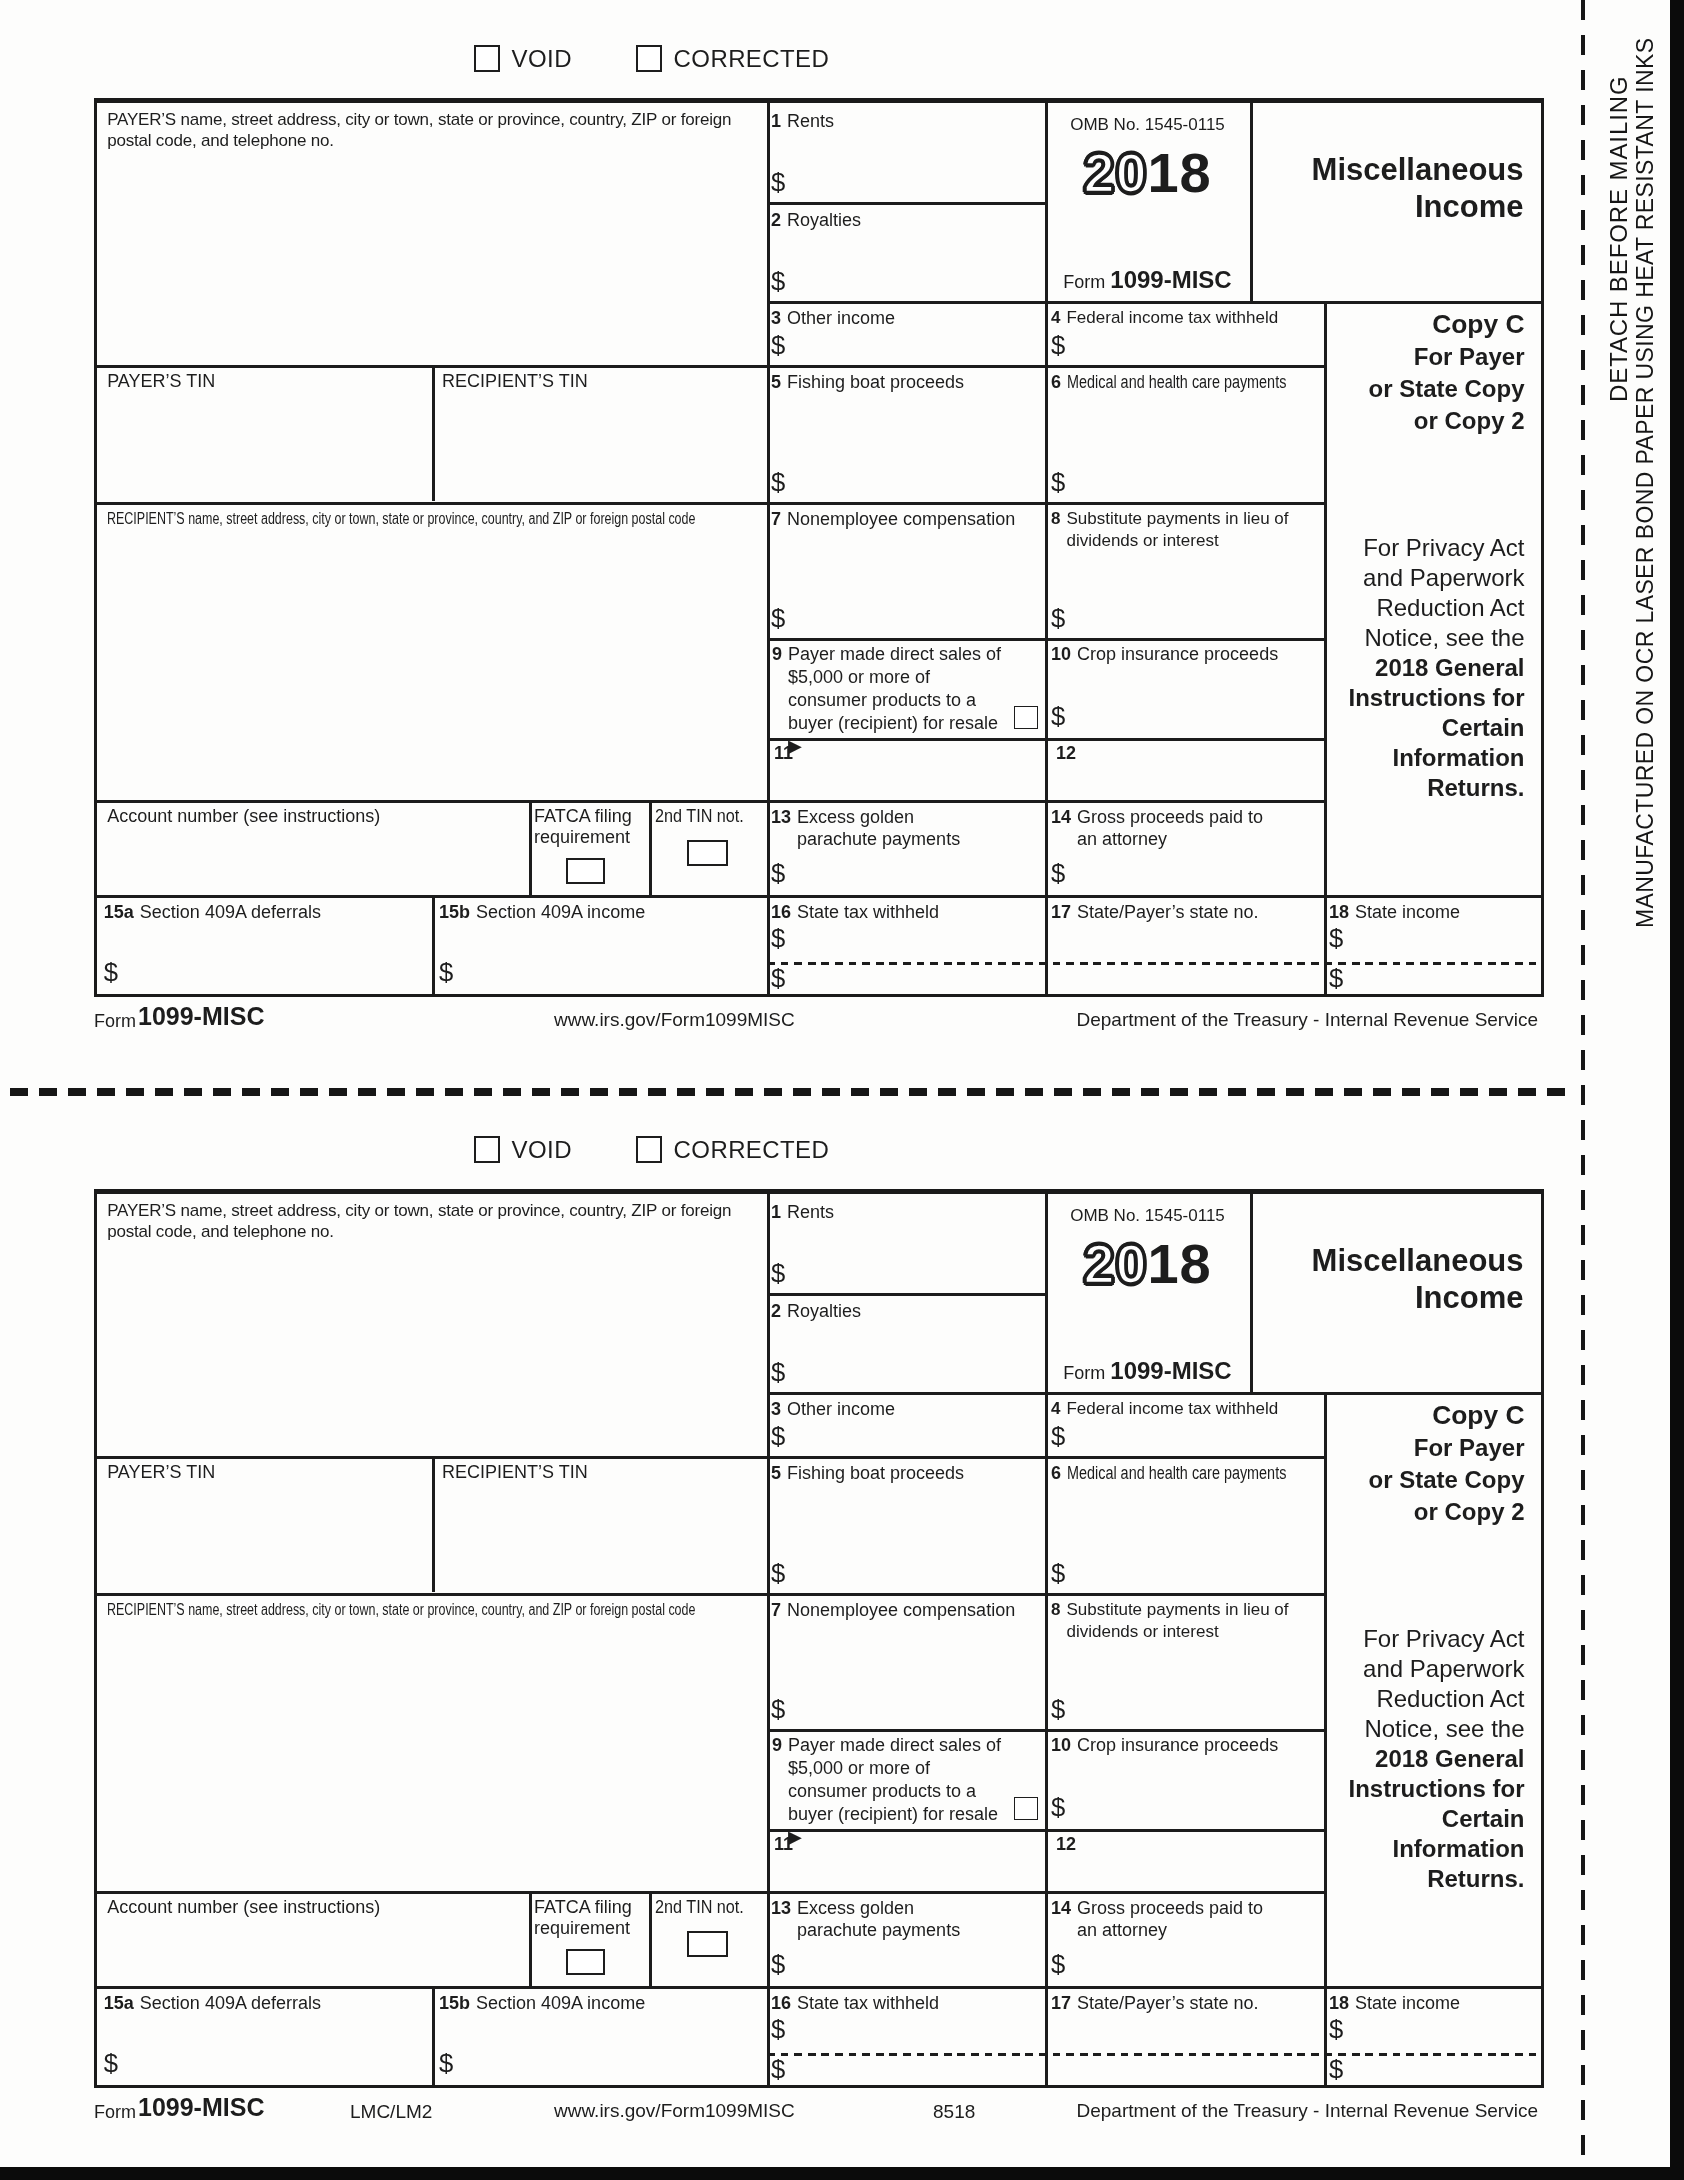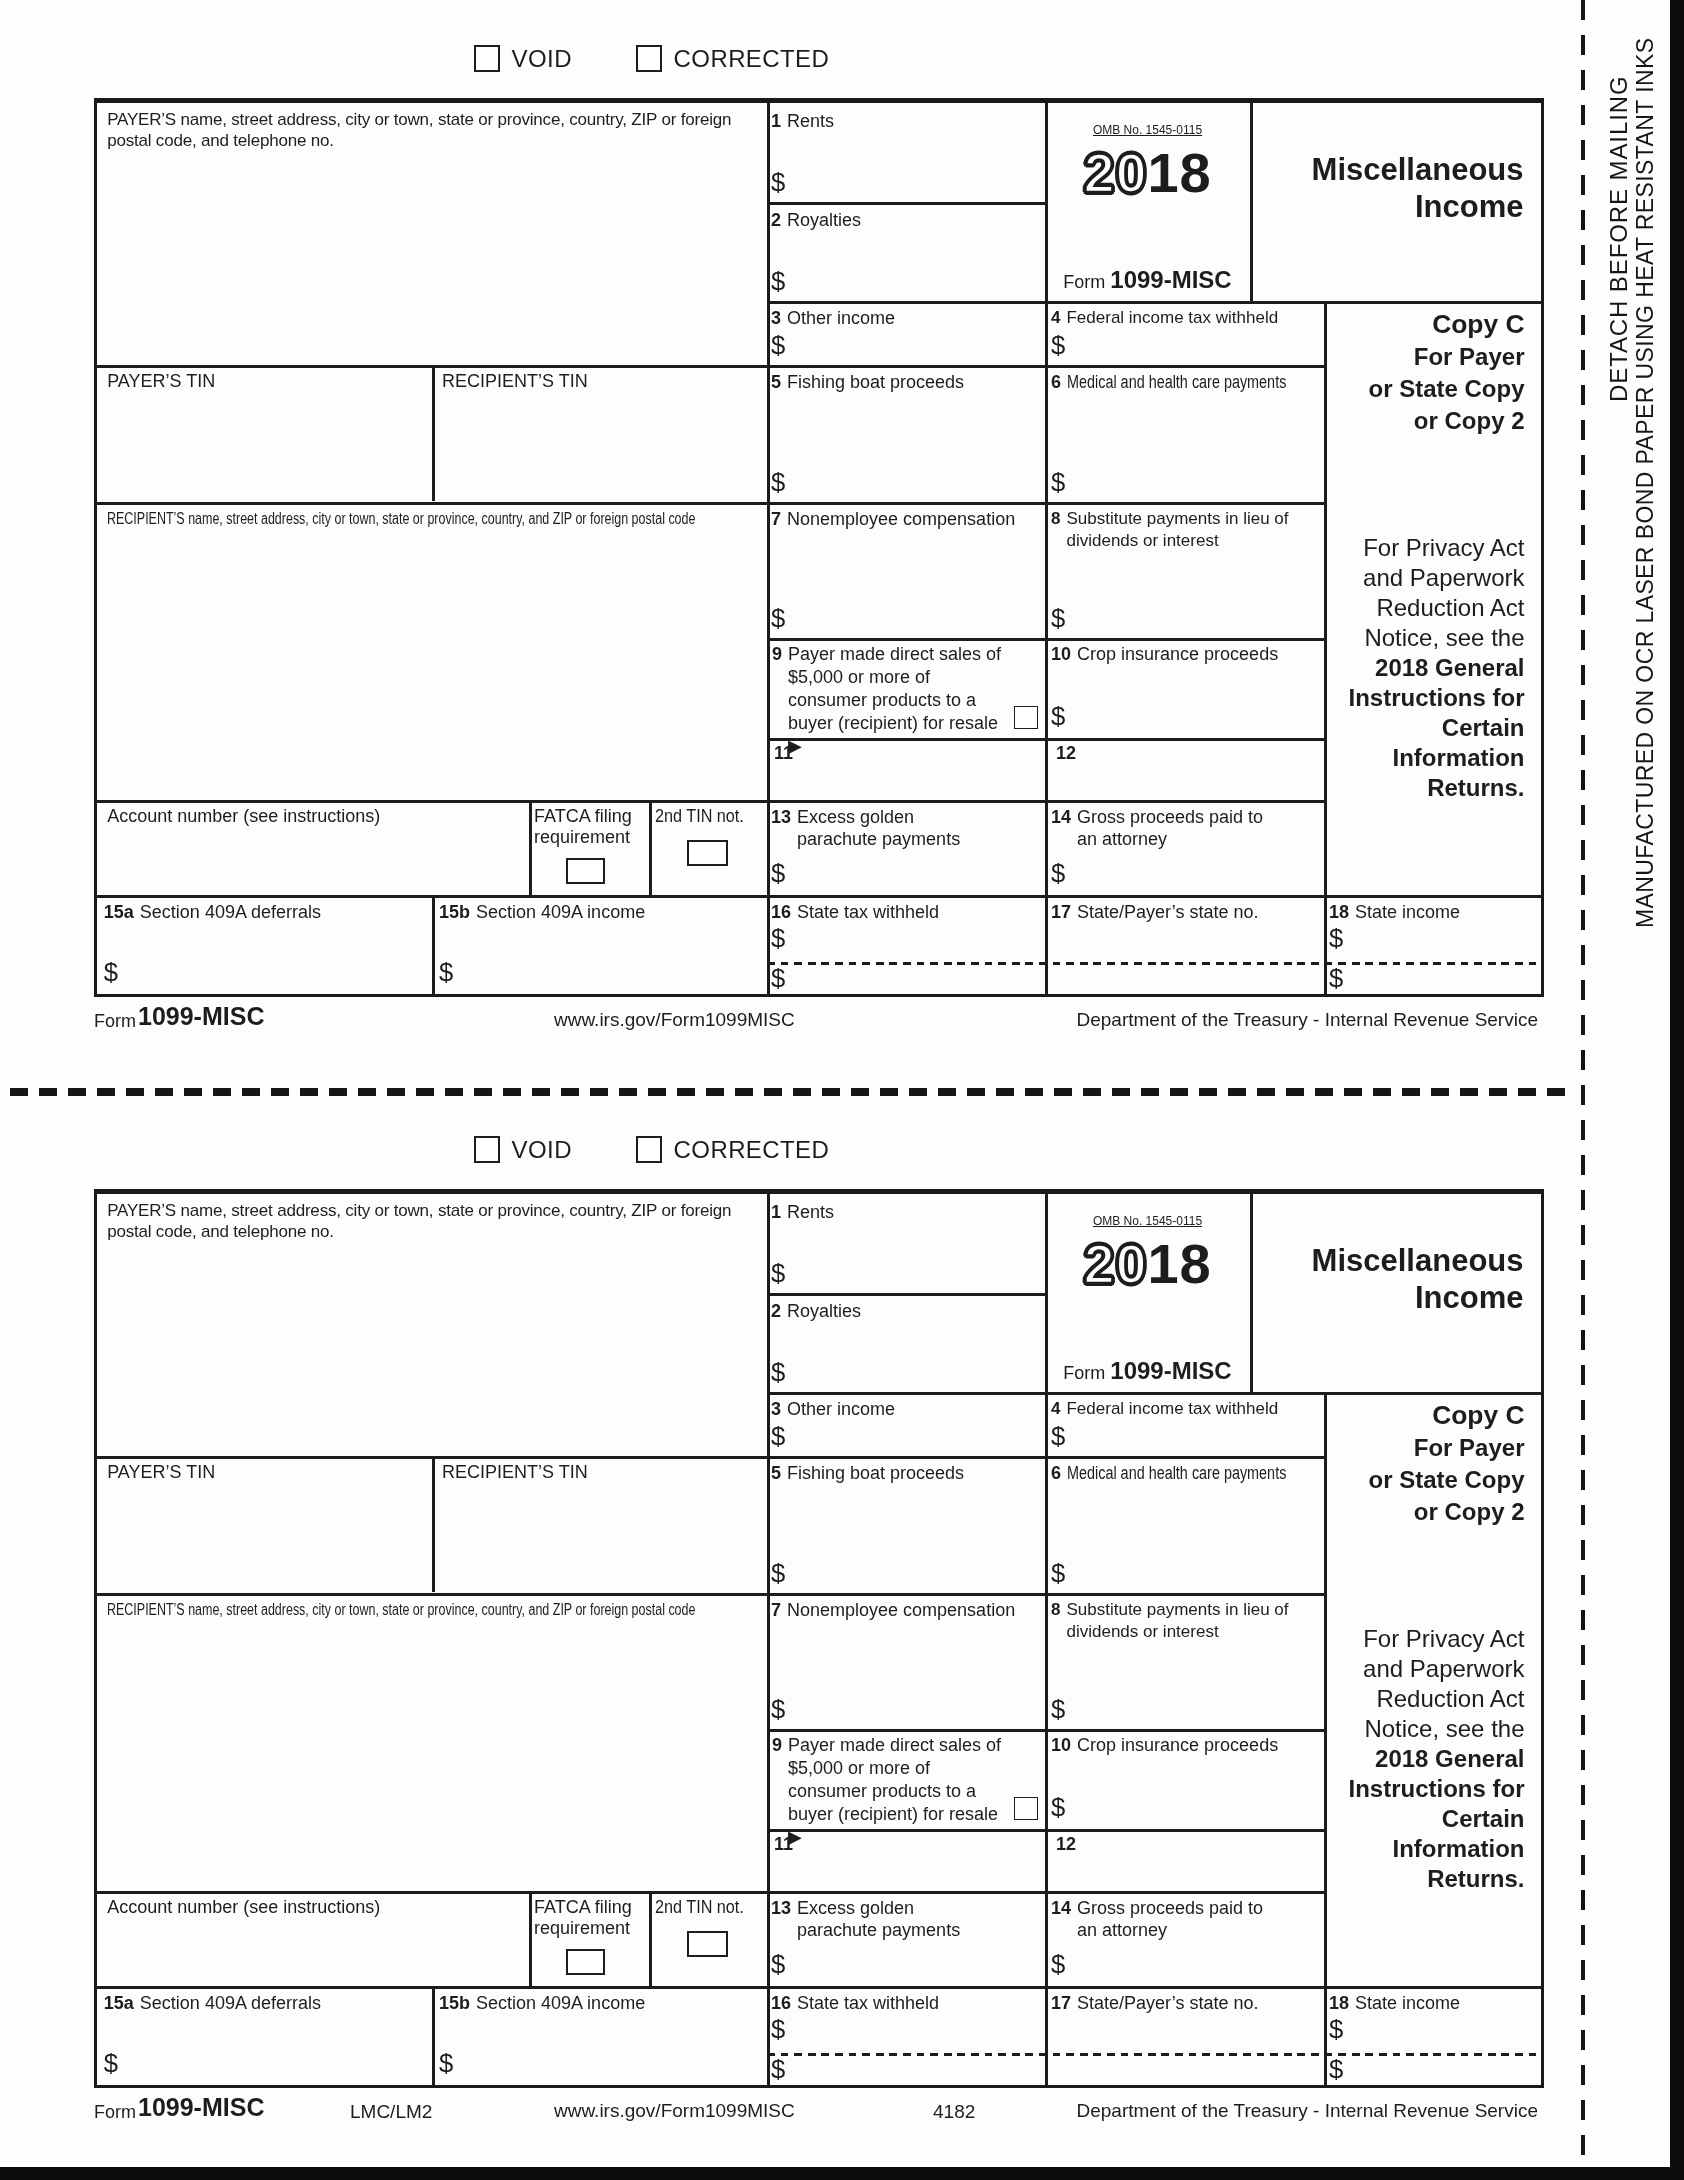--- a/index.html
+++ b/index.html
@@ -20,21 +20,21 @@
   .vl{position:absolute;background:#1c1c1c;width:2.6px;}
   .dashl{position:absolute;height:2.6px;background:repeating-linear-gradient(to right,#1c1c1c 0 7.7px,transparent 7.7px 13.6px);}
 
   .lbl{position:absolute;display:flex;gap:6px;font-size:18px;line-height:22px;}
   .lbl b{flex:none;font-weight:bold;}
   .plain{position:absolute;font-size:18px;line-height:21px;}
   .cx{display:inline-block;white-space:nowrap;transform-origin:0 50%;}
   .dollar{position:absolute;font-size:25.6px;line-height:29px;}
 
   .ombcol{position:absolute;left:948px;top:0;width:205px;height:198px;text-align:center;}
-  .ombno{position:absolute;top:20px;width:100%;font-size:12px;text-decoration:underline;}
+  .ombno{position:absolute;top:12px;width:100%;font-size:17px;}
   .year{position:absolute;top:37px;width:100%;font-size:56px;font-weight:bold;letter-spacing:0.9px;}
   .y20{color:#fff;-webkit-text-stroke:2.6px #1d1d1d;
        text-shadow:-1.7px -1.7px 0 #1d1d1d,1.7px -1.7px 0 #1d1d1d,-1.7px 1.7px 0 #1d1d1d,1.7px 1.7px 0 #1d1d1d,
                    -2.6px 0 0 #1d1d1d,2.6px 0 0 #1d1d1d,0 -2.6px 0 #1d1d1d,0 2.6px 0 #1d1d1d;}
   .ombform{position:absolute;bottom:6.8px;width:100%;font-size:18px;}
   .ombform b{font-size:24px;}
 
   .misc{position:absolute;left:1153px;top:0;width:282px;height:198px;text-align:right;}
   .misc .t{position:absolute;top:48px;right:8.5px;font-size:31px;font-weight:bold;line-height:37px;}
 
@@ -417,21 +417,21 @@
           <span class="b">Returns.</span>
         </div>
       </div>
     </div>
 
     <div class="footer">
       <span class="fw">Form</span>
       <span class="fn">1099-MISC</span>
       <span class="lmc">LMC/LM2</span>
       <span class="url">www.irs.gov/Form1099MISC</span>
-      <span class="code">4182</span>
+      <span class="code">8518</span>
       <span class="dept">Department of the Treasury - Internal Revenue Service</span>
     </div>
   </div>
 </div>
   <div class="hdash"></div>
   <div class="vdash"></div>
   <div class="vert" style="left:1605px;top:66px;height:336px;width:29px;">DETACH BEFORE MAILING</div>
   <div class="vert" style="left:1632px;top:72px;height:856px;width:27px;font-size:23px;letter-spacing:0.4px;">MANUFACTURED ON OCR LASER BOND PAPER USING HEAT RESISTANT INKS</div>
   <div class="blackbar-r"></div>
   <div class="blackbar-b"></div>

